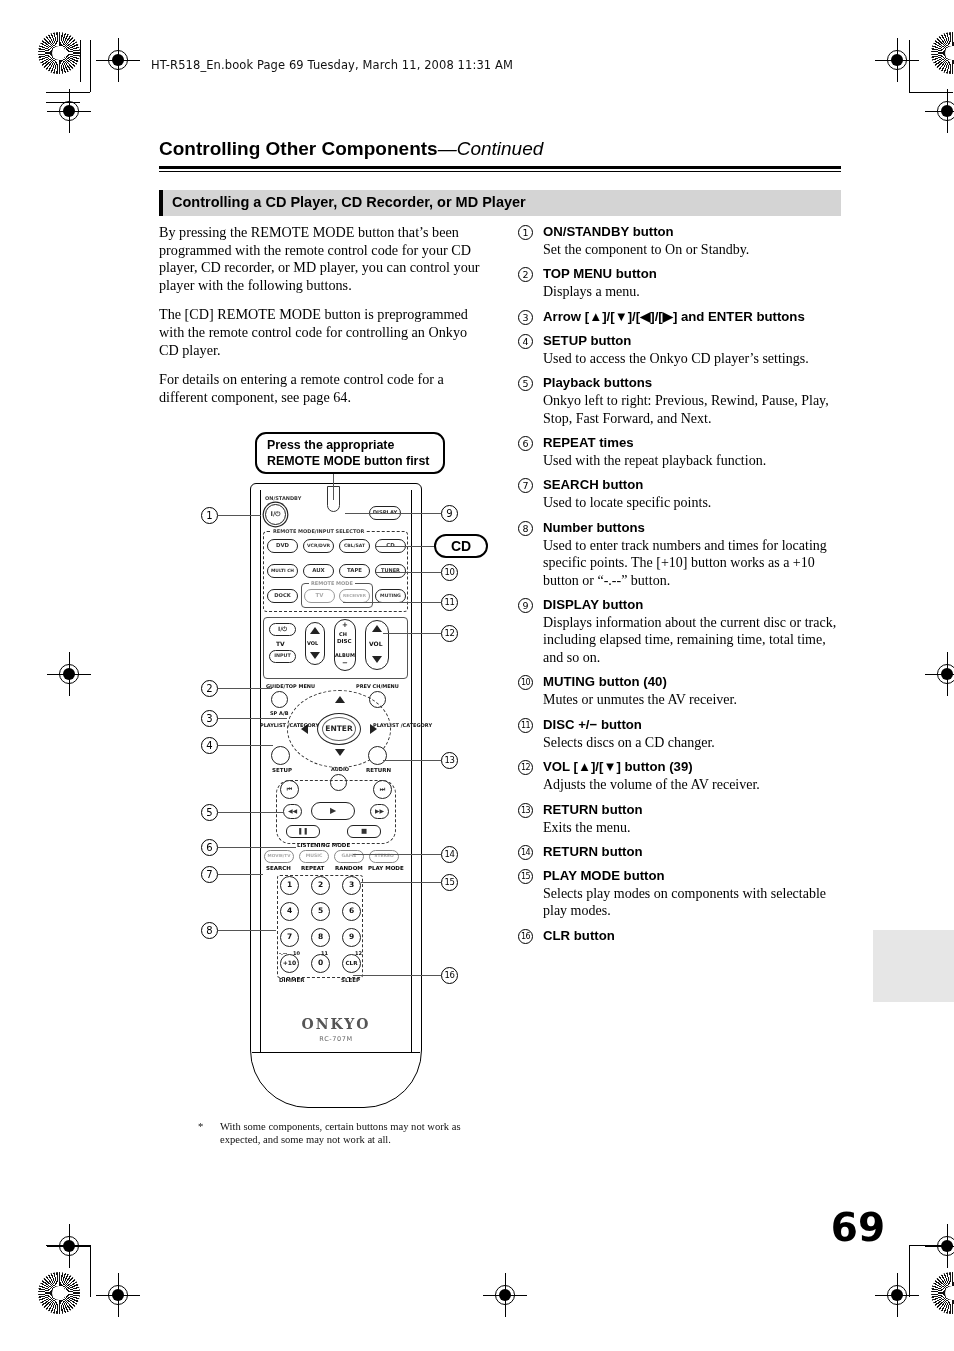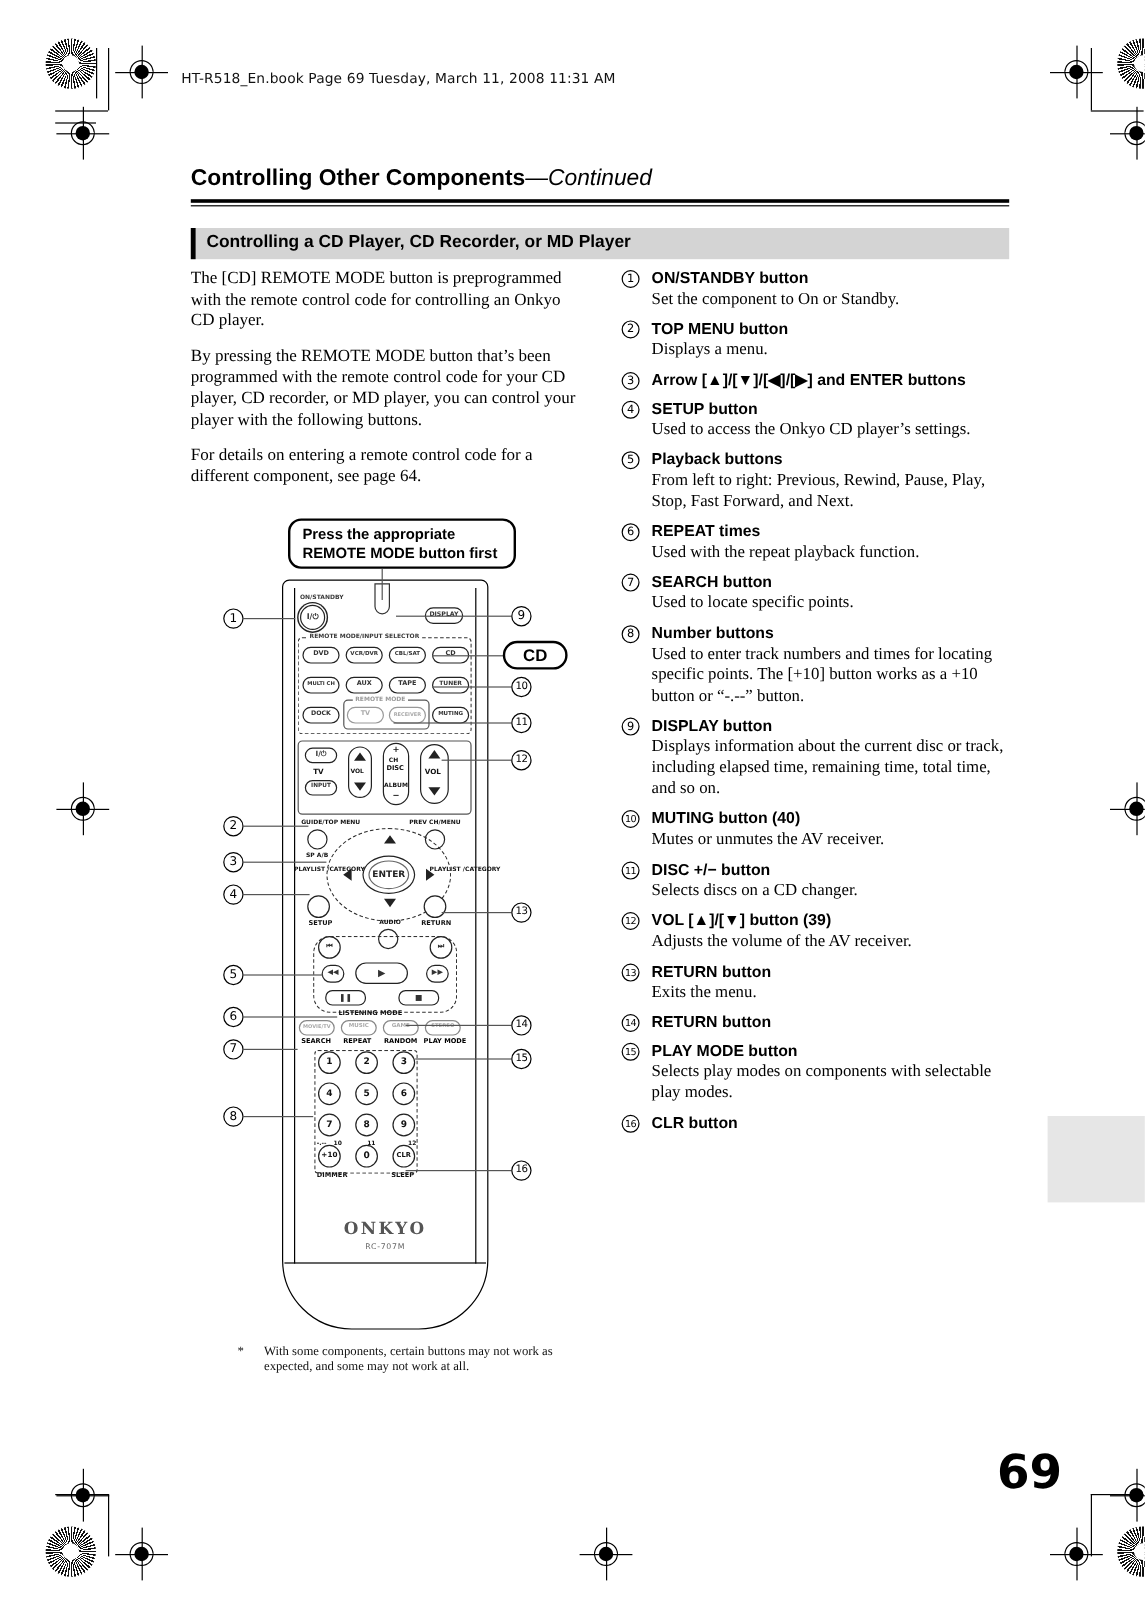--- a/index.html
+++ b/index.html
@@ -69,21 +69,21 @@
     color:#000;box-sizing:border-box;
   }
   .spec .num.wide{font-size:8px;letter-spacing:-0.5px;}
   .spec .hd{
     font-family:"Liberation Sans", sans-serif;font-weight:bold;font-size:13.2px;
     line-height:16px;color:#000;display:block;margin-bottom:1px;
   }
   .spec .bd{font-size:14px;line-height:17.4px;color:#000;display:block;}
 
   
-  .figure{position:absolute;left:150px;top:430px;width:330px;height:700px;}
+  .figure{position:absolute;left:165px;top:430px;width:330px;height:700px;}
 
   .callout-bubble{
     position:absolute;left:62px;top:2px;width:190px;height:42px;
     border:2.5px solid #000;border-radius:11px;background:#fff;box-sizing:border-box;
   }
   .callout-bubble .l1,.callout-bubble .l2{
     position:absolute;left:10px;font-family:"Liberation Sans", sans-serif;
     font-size:12.4px;font-weight:bold;color:#000;white-space:nowrap;
   }
   .callout-bubble .l1{top:4px;}
@@ -219,22 +219,22 @@
 
   <div class="chapter"><span>Controlling Other Components</span><span class="cont">—Continued</span></div>
   <div class="rule-thick"></div>
   <div class="rule-thin"></div>
 
   <div class="sectionband">
     <div class="t">Controlling a CD Player, CD Recorder, or MD Player</div>
   </div>
 
   <div class="intro">
+    <p>By pressing the REMOTE MODE button that’s been programmed with the remote control code for your CD player, CD recorder, or MD player, you can control your player with the following buttons.</p>
     <p>The [CD] REMOTE MODE button is preprogrammed with the remote control code for controlling an Onkyo CD player.</p>
-    <p>By pressing the REMOTE MODE button that’s been programmed with the remote control code for your CD player, CD recorder, or MD player, you can control your player with the following buttons.</p>
     <p>For details on entering a remote control code for a different component, see page 64.</p>
   </div>
 
   <div class="speclist">
     <div class="spec">
         <span class="num">1</span>
         <span class="hd">ON/STANDBY button</span>
         <span class="bd">Set the component to On or Standby.</span>
       </div>
     <div class="spec">
@@ -247,21 +247,21 @@
         <span class="hd">Arrow [▲]/[▼]/[◀]/[▶] and ENTER buttons</span>
       </div>
     <div class="spec">
         <span class="num">4</span>
         <span class="hd">SETUP button</span>
         <span class="bd">Used to access the Onkyo CD player’s settings.</span>
       </div>
     <div class="spec">
         <span class="num">5</span>
         <span class="hd">Playback buttons</span>
-        <span class="bd">From left to right: Previous, Rewind, Pause, Play, Stop, Fast Forward, and Next.</span>
+        <span class="bd">Onkyo left to right: Previous, Rewind, Pause, Play, Stop, Fast Forward, and Next.</span>
       </div>
     <div class="spec">
         <span class="num">6</span>
         <span class="hd">REPEAT times</span>
         <span class="bd">Used with the repeat playback function.</span>
       </div>
     <div class="spec">
         <span class="num">7</span>
         <span class="hd">SEARCH button</span>
         <span class="bd">Used to locate specific points.</span>

